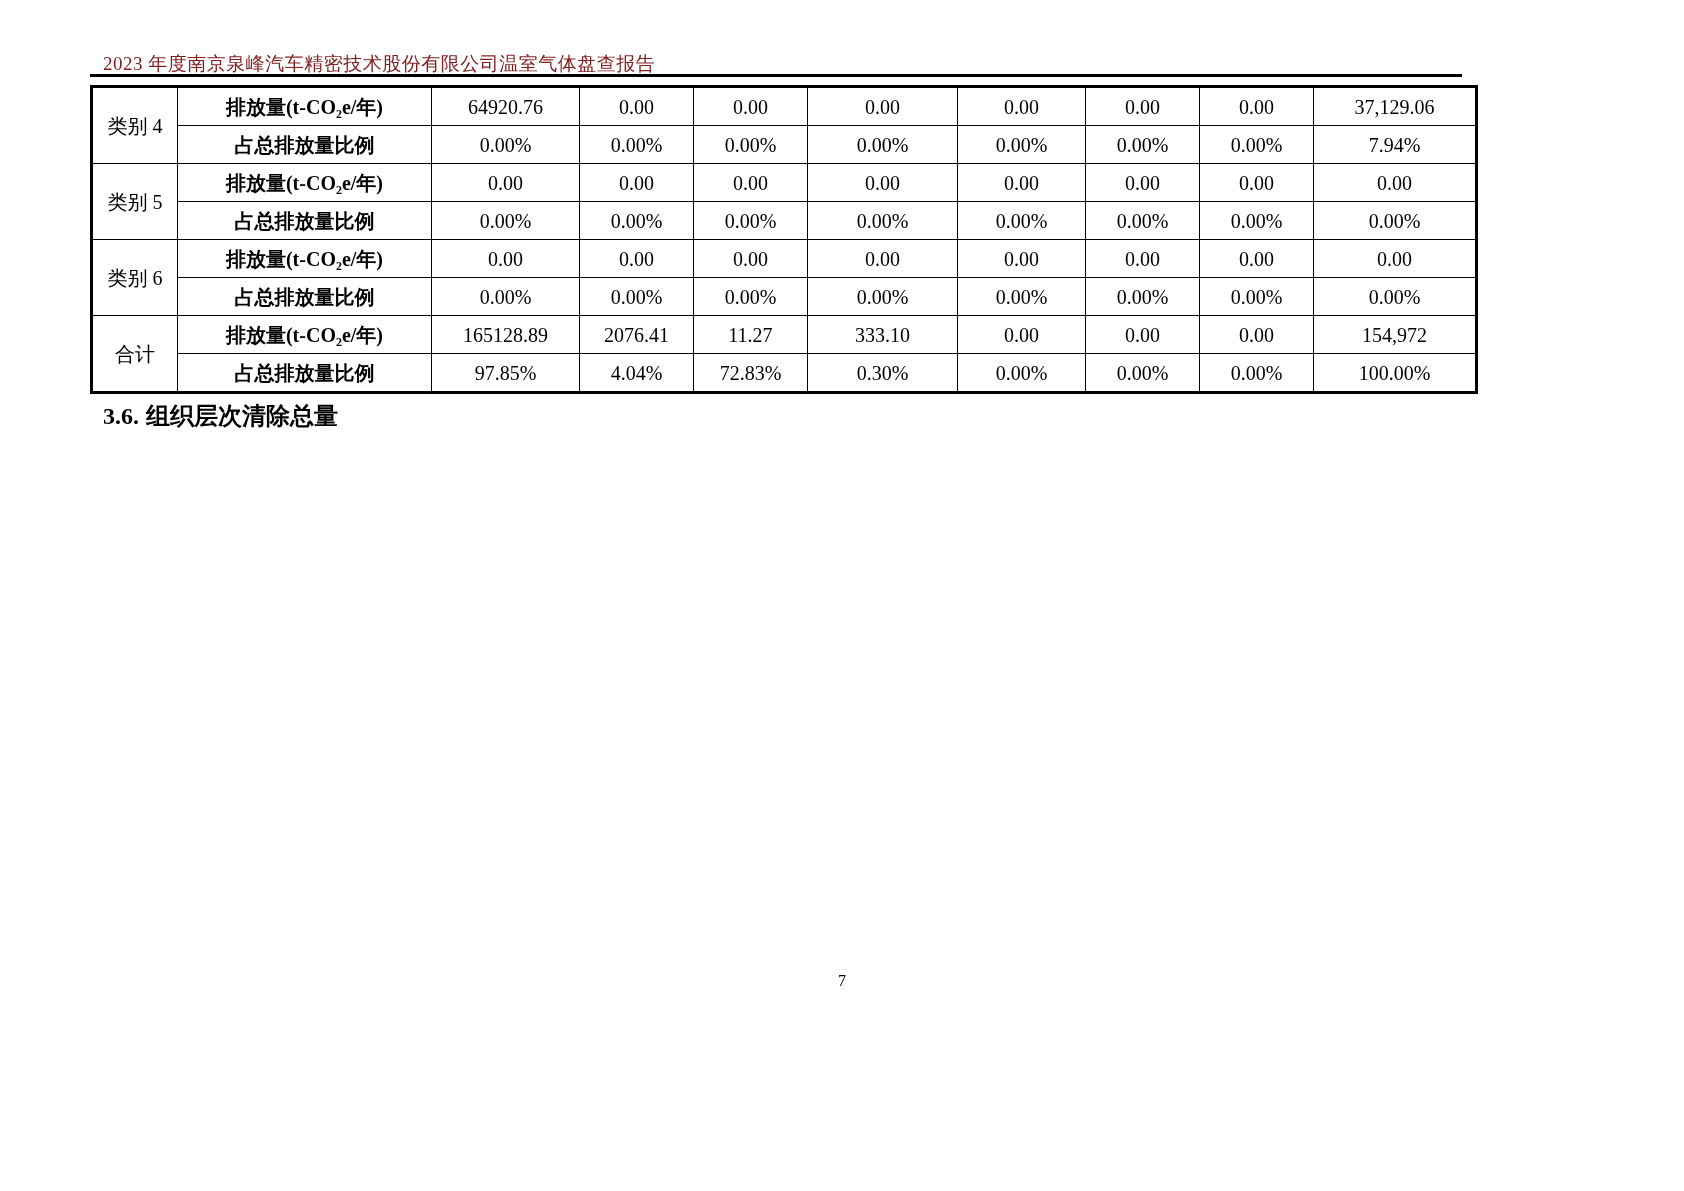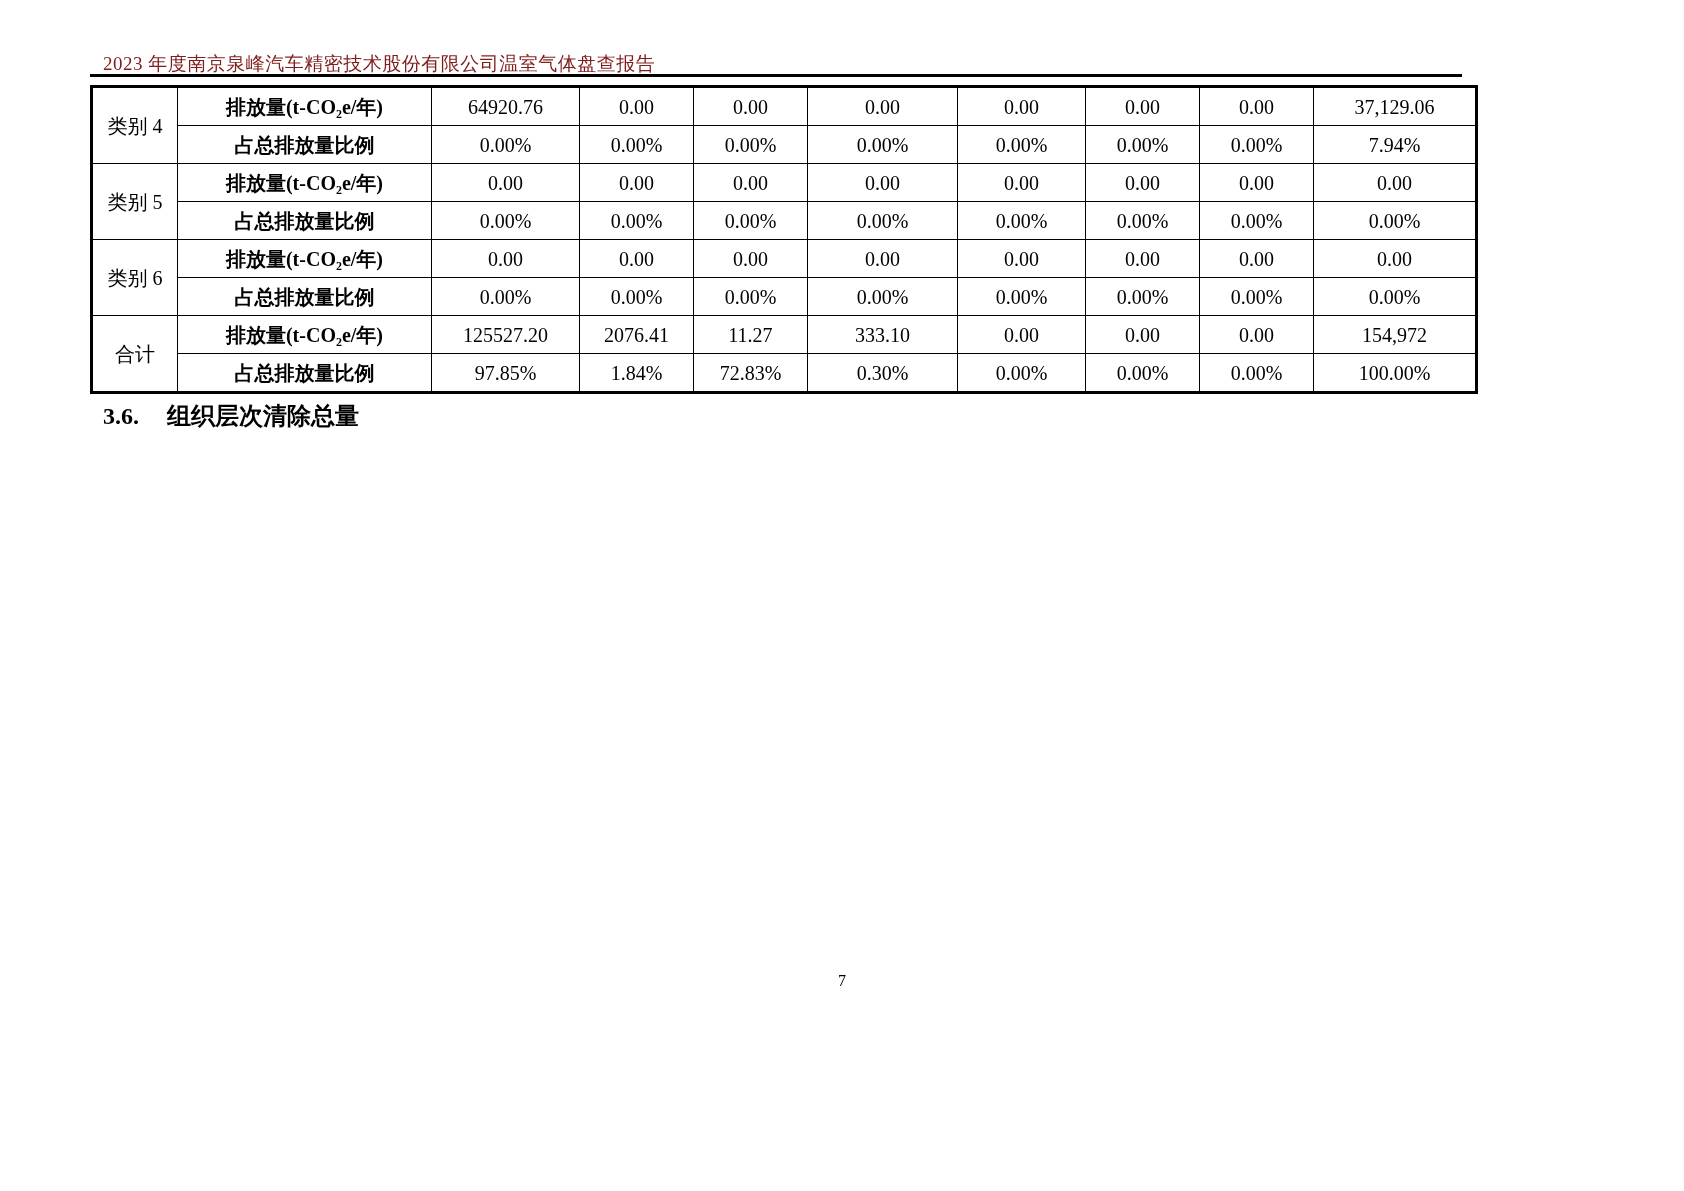--- a/index.html
+++ b/index.html
@@ -55,21 +55,21 @@
     overflow:hidden;white-space:nowrap;
   }
   table.ghg td.cat{font-size:20px;}
   table.ghg td.lbl{font-size:20px;font-weight:bold;}
 
   
   .section-heading{
     position:absolute;left:103px;top:400px;
     font-size:24px;font-weight:bold;white-space:nowrap;
   }
-  .section-heading .num{margin-right:28px;}
+  .section-heading .num{margin-right:7px;}
   .body-paragraph{
     position:absolute;left:152px;top:453px;
     font-size:23px;white-space:nowrap;
   }
 
   
   .page-number{
     position:absolute;left:0;top:972px;width:100%;
     text-align:center;font-size:16px;
   }
@@ -167,33 +167,33 @@
         <td>0.00%</td>
         <td>0.00%</td>
         <td>0.00%</td>
         <td>0.00%</td>
         <td>0.00%</td>
       </tr>
 
       <tr>
         <td class="cat" rowspan="2">合计</td>
         <td class="lbl">排放量(t-CO₂e/年)</td>
-        <td>125527.20</td>
+        <td>165128.89</td>
         <td>2076.41</td>
         <td>11.27</td>
         <td>333.10</td>
         <td>0.00</td>
         <td>0.00</td>
         <td>0.00</td>
         <td>154,972</td>
       </tr>
       <tr>
         <td class="lbl">占总排放量比例</td>
         <td>97.85%</td>
-        <td>1.84%</td>
+        <td>4.04%</td>
         <td>72.83%</td>
         <td>0.30%</td>
         <td>0.00%</td>
         <td>0.00%</td>
         <td>0.00%</td>
         <td>100.00%</td>
       </tr>
     </tbody>
   </table>
 

